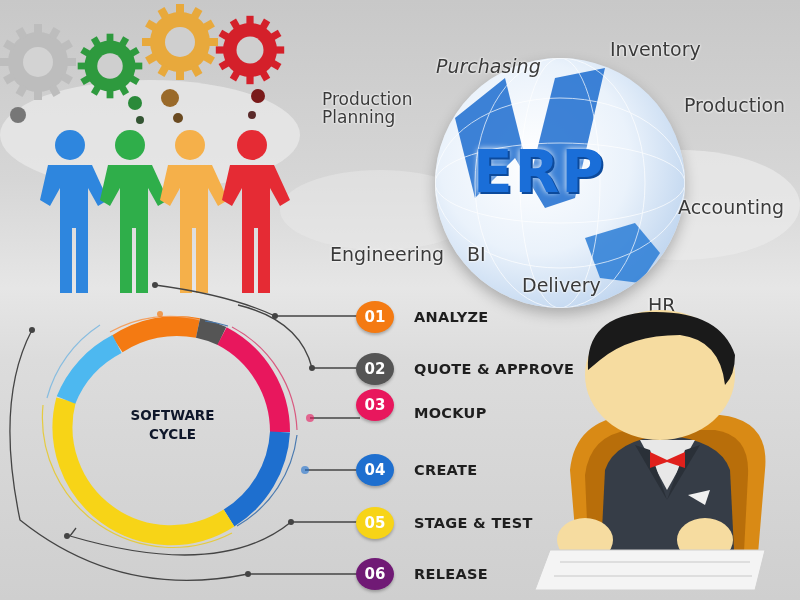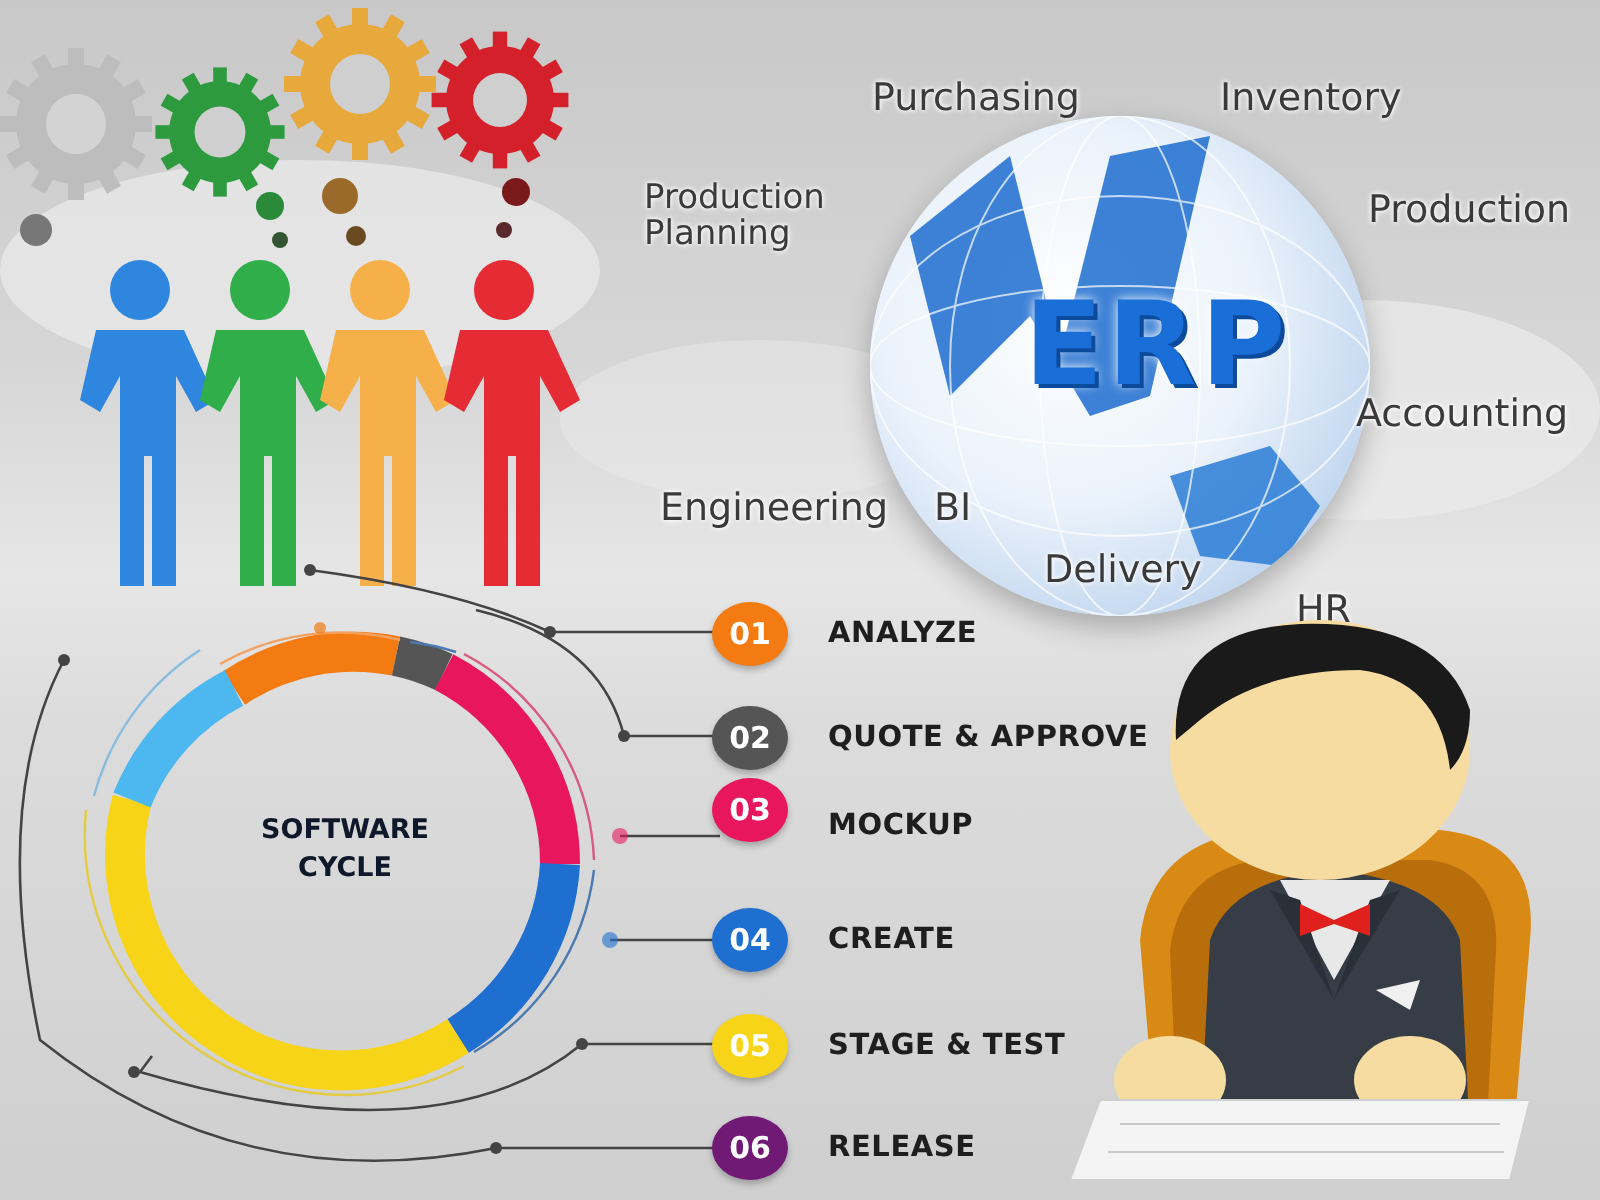--- a/index.html
+++ b/index.html
@@ -6,21 +6,21 @@
   body{width:800px;height:600px;overflow:hidden;position:relative;
     font-family:"DejaVu Sans",sans-serif;
     background:linear-gradient(180deg,#c8c8c8 0%,#d6d6d6 30%,#e6e6e6 48%,#dcdcdc 60%,#cfcfcf 100%);}
   .abs{position:absolute;}
   .cloud{position:absolute;background:#e9e9e9;border-radius:50%;opacity:.75;}
   .erp-label{position:absolute;color:#3a3a3a;font-size:19px;font-family:"DejaVu Sans",sans-serif;
     text-shadow:0 0 3px #fff,0 0 2px #fff;white-space:nowrap;}
   .globe{position:absolute;left:435px;top:58px;width:250px;height:250px;border-radius:50%;
     background:radial-gradient(circle at 40% 40%,#ffffff 0%,#eaf2fb 45%,#bcd3ee 80%,#8fb3dd 100%);
     box-shadow:0 6px 14px rgba(0,0,0,.25);overflow:hidden;}
-  .erp-title{position:absolute;left:512px;top:138px;font-size:58px;font-weight:bold;color:#1a6ed8;
+  .erp-title{position:absolute;left:473px;top:138px;font-size:58px;font-weight:bold;color:#1a6ed8;
     letter-spacing:2px;font-family:"DejaVu Sans",sans-serif;
     text-shadow:2px 2px 0 #0c4a9c,0 0 6px #fff;}
   .step{position:absolute;left:356px;height:34px;display:flex;align-items:center;}
   .step .num{width:38px;height:32px;border-radius:50%;color:#fff;font-weight:bold;font-size:15px;
     display:flex;align-items:center;justify-content:center;box-shadow:0 2px 3px rgba(0,0,0,.25);}
   .step .lbl{margin-left:20px;font-weight:bold;font-size:14.5px;color:#1e1e1e;letter-spacing:.3px;}
   .cycle-text{position:absolute;left:100px;top:406px;width:145px;text-align:center;
     font-weight:bold;font-size:13.5px;line-height:19px;color:#0f172a;}
 </style>
 </head>
@@ -103,21 +103,21 @@
     <g stroke="#ffffff" stroke-width="1" fill="none" opacity=".7">
       <ellipse cx="125" cy="125" rx="125" ry="40"></ellipse>
       <ellipse cx="125" cy="125" rx="125" ry="85"></ellipse>
       <ellipse cx="125" cy="125" rx="40" ry="125"></ellipse>
       <ellipse cx="125" cy="125" rx="85" ry="125"></ellipse>
     </g>
   </svg>
 </div>
 <div class="erp-title">ERP</div>
 
-<div class="erp-label" style="left:436px;top:38px;">Purchasing</div>
+<div class="erp-label" style="left:436px;top:55px;font-style:italic;">Purchasing</div>
 <div class="erp-label" style="left:610px;top:38px;">Inventory</div>
 <div class="erp-label" style="left:322px;top:90px;font-size:17px;line-height:18px;white-space:normal;width:110px;">
   <span>Production Planning</span>
 </div>
 <div class="erp-label" style="left:684px;top:94px;text-align:center;">Production</div>
 <div class="erp-label" style="left:330px;top:204px;margin-top:39px;">Engineering</div>
 <div class="erp-label" style="left:678px;top:196px;">Accounting</div>
 <div class="erp-label" style="left:467px;top:243px;">BI</div>
 <div class="erp-label" style="left:648px;top:250px;margin-top:44px;">HR</div>
 <div class="erp-label" style="left:522px;top:274px;">Delivery</div>

